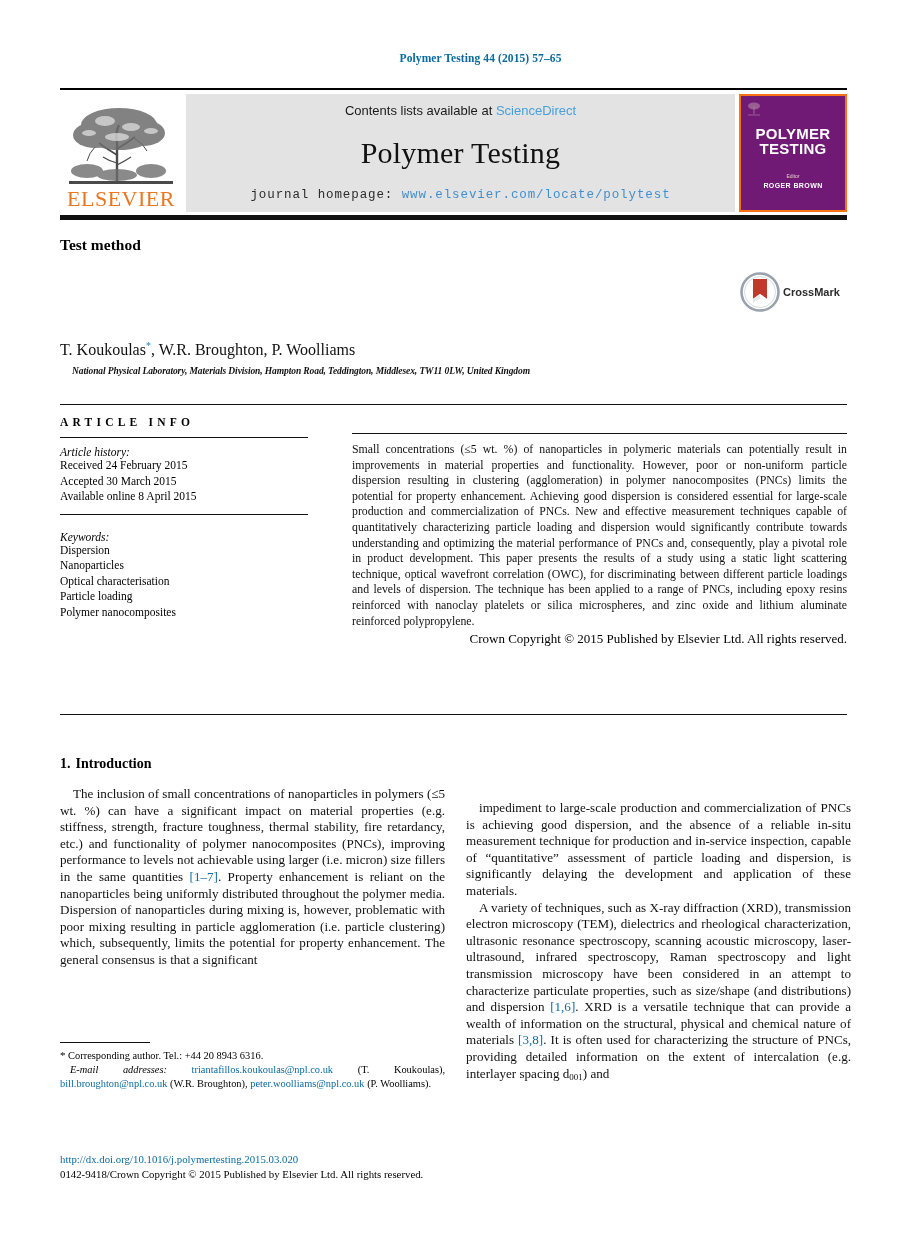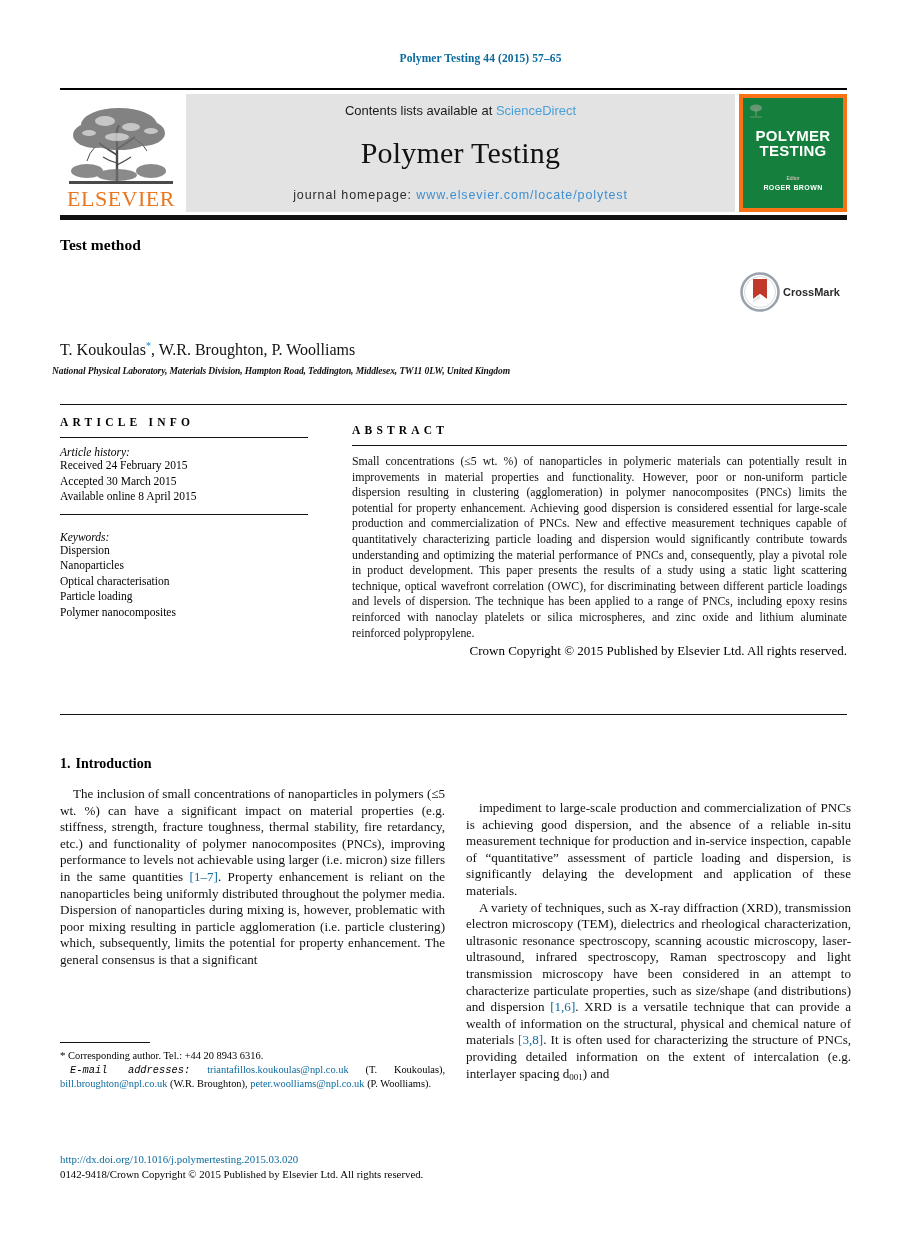--- a/index.html
+++ b/index.html
@@ -96,33 +96,33 @@
   .contents-line .sd {
     color: #4a9fd8;
   }
   .journal-title {
     font-family: "Liberation Serif", serif;
     font-size: 30px;
     color: #111;
     letter-spacing: 0.2px;
   }
   .homepage-line {
-    font-family: Liberation Sans, sans-serif;
+    font-family: Liberation Mono, monospace;
     font-size: 12.5px;
     letter-spacing: 0.9px;
     color: #2b2b2b;
   }
   .homepage-line .url { color: #3f8fd0; }
   .cover {
     width: 108px;
     flex: 0 0 108px;
-    background: #15803d;
+    background: #701a75;
     position: relative;
     overflow: hidden;
-    border: 4px solid #f97316;
+    border: 2px solid #f97316;
     box-sizing: border-box;
   }
   .cover .cov-mark {
     position: absolute;
     top: 5px; left: 6px;
     width: 14px; height: 16px;
     opacity: 0.6;
   }
   .cover .cov-title {
     position: absolute;
@@ -193,21 +193,21 @@
     font-size: 16px;
     font-family: "Liberation Serif", serif;
     color: #111;
   }
   .authors sup {
     color: #1a7fc1;
     font-size: 10px;
   }
   .affiliation {
     position: absolute;
-    left: 52px;
+    left: 72px;
     top: 366px;
     font-size: 9.5px;
     font-style: italic;
     font-weight: bold;
     font-family: "Liberation Serif", serif;
     color: #111;
     letter-spacing: -0.1px;
   }
 
   
@@ -321,21 +321,21 @@
     left: 60px;
     top: 1048px;
     width: 385px;
     font-size: 10.4px;
     line-height: 14px;
     font-family: "Liberation Serif", serif;
     text-align: justify;
   }
   .footnotes .star { font-size: 11px; }
   .fn-first { text-indent: 10px; }
-  .em-label { font-style: italic; font-family: Liberation Mono, monospace; }
+  .em-label { font-style: italic; }
   .link { color: #0b6a9e; }
   .doi-block {
     position: absolute;
     left: 60px;
     top: 1152px;
     width: 500px;
     font-size: 10.8px;
     line-height: 14.5px;
     font-family: "Liberation Serif", serif;
   }
@@ -448,21 +448,20 @@
       <div class="info-head">Keywords:</div>
       <div class="info-line">Dispersion</div>
       <div class="info-line">Nanoparticles</div>
       <div class="info-line">Optical characterisation</div>
       <div class="info-line">Particle loading</div>
       <div class="info-line">Polymer nanocomposites</div>
     </div>
   </div>
 
   <div class="abs-col">
-    <div class="sec-label">ABSTRACT</div>
     <div class="thin-rule"></div>
     <div class="abstract-text">Small concentrations (≤5 wt. %) of nanoparticles in polymeric materials can potentially result in improvements in material properties and functionality. However, poor or non-uniform particle dispersion resulting in clustering (agglomeration) in polymer nanocomposites (PNCs) limits the potential for property enhancement. Achieving good dispersion is considered essential for large-scale production and commercialization of PNCs. New and effective measurement techniques capable of quantitatively characterizing particle loading and dispersion would significantly contribute towards understanding and optimizing the material performance of PNCs and, consequently, play a pivotal role in product development. This paper presents the results of a study using a static light scattering technique, optical wavefront correlation (OWC), for discriminating between different particle loadings and levels of dispersion. The technique has been applied to a range of PNCs, including epoxy resins reinforced with nanoclay platelets or silica microspheres, and zinc oxide and lithium aluminate reinforced polypropylene.</div>
     <div class="copyright-line">Crown Copyright © 2015 Published by Elsevier Ltd. All rights reserved.</div>
   </div>
 
   <div class="info-rule-bot"></div>
 
   <div class="body-left">
     <div class="h1">
       <span class="num">1.</span><span>Introduction</span>

